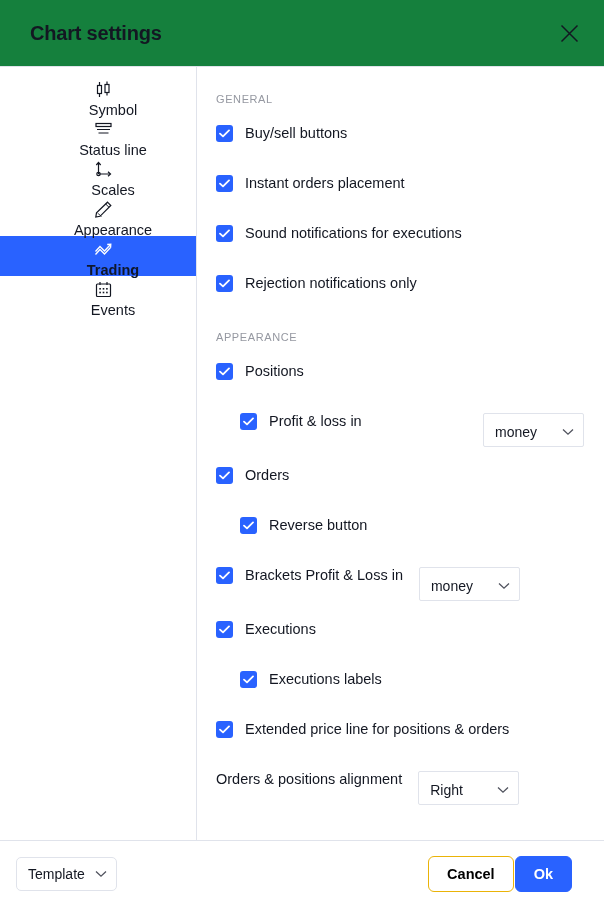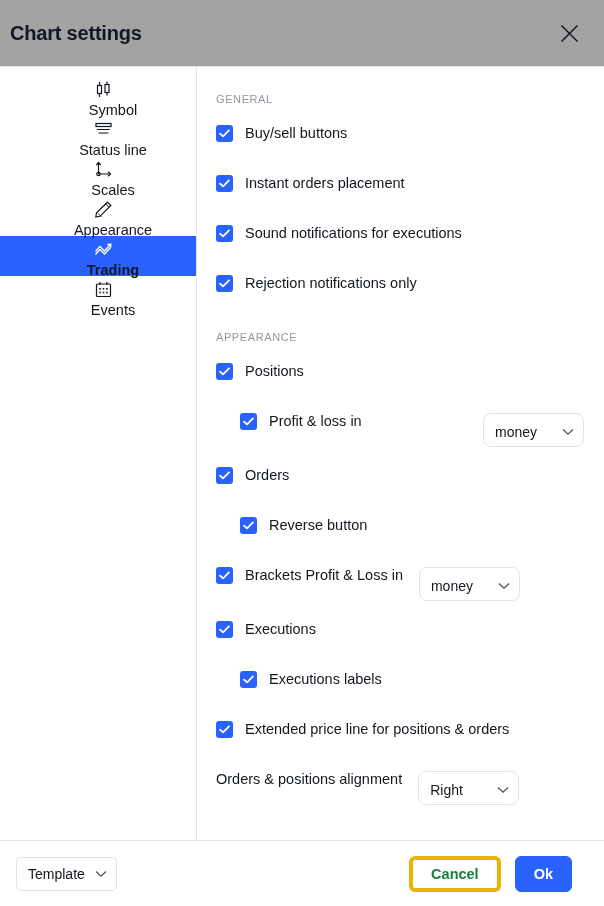--- a/index.html
+++ b/index.html
@@ -19,22 +19,22 @@
     background: #ffffff;
   }
 
   
   .header {
     height: 66px;
     flex: 0 0 66px;
     display: flex;
     align-items: center;
     justify-content: space-between;
-    padding: 0 20px 0 10px;
-    background: #a3a3a3;
+    padding: 0 20px 0 30px;
+    background: #15803d;
   }
   .title {
     font-size: 20px;
     font-weight: bold;
     color: #131722;
     letter-spacing: -0.2px;
   }
   .close-btn {
     width: 30px; height: 30px;
     display: flex; align-items: center; justify-content: center;
@@ -125,21 +125,21 @@
     color: #131722;
     white-space: nowrap;
   }
   .row-label.no-cb { margin-left: 0; }
 
   .select {
     margin-left: auto;
     width: 101px;
     height: 34px;
     border: 1px solid #e0e3eb;
-    border-radius: 8px;
+    border-radius: 2px;
     background: #ffffff;
     display: flex;
     align-items: center;
     justify-content: space-between;
     padding: 4px 9px 0 11px;
     cursor: pointer;
     font-size: 14px;
     color: #131722;
   }
   .select-fixed { margin-left: 16px; }
@@ -178,24 +178,24 @@
     font-weight: bold;
     cursor: pointer;
     font-family: "Liberation Sans", sans-serif;
     padding: 0 18px;
     display: flex;
     align-items: center;
     justify-content: center;
   }
   .btn-cancel {
     background: #ffffff;
-    border: 4px solid #eab308;
-    color: #15803d;
+    border: 1px solid #eab308;
+    color: #000000;
     min-width: 79px;
-    margin-right: 14px;
+    margin-right: 1px;
   }
   .btn-ok {
     background: #2962ff;
     border: 1px solid #2962ff;
     color: #ffffff;
     min-width: 52px;
   }
 </style>
 </head>
 <body>

